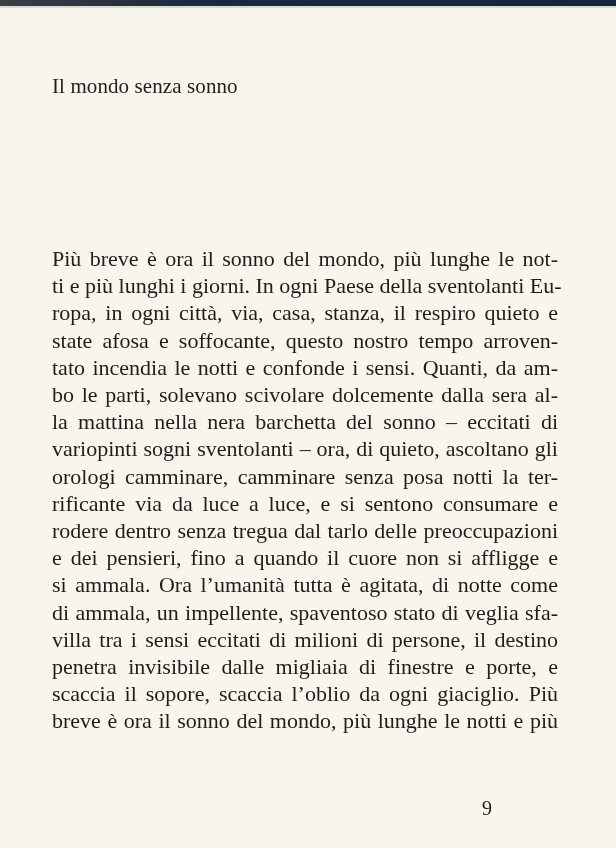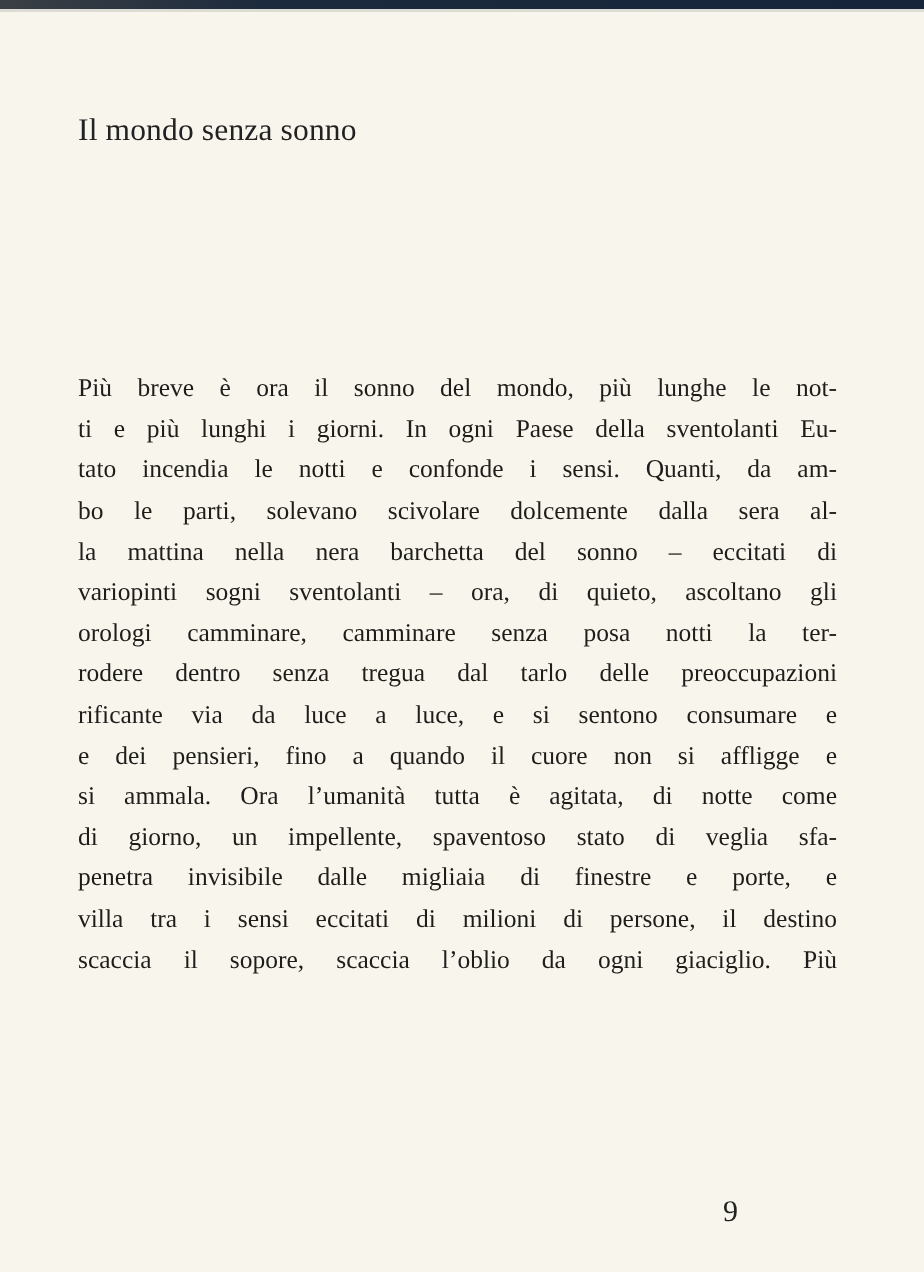--- a/index.html
+++ b/index.html
@@ -49,21 +49,21 @@
       color: #222;
       margin: 0;
       font-weight: normal;
     }
     .body-text {
       position: absolute;
       left: 52px;
       top: 245px;
       width: 506px;
       font-family: "Liberation Serif", "DejaVu Serif", serif;
-      font-size: 17px;
+      font-size: 22px;
       line-height: 27.2px;
       color: #1f1d1b;
     }
     .body-text .line {
       display: block;
       white-space: nowrap;
       text-align: justify;
       text-align-last: justify;
     }
     .body-text .line.last {
@@ -82,29 +82,32 @@
 <body>
 
 <div class="top-edge"></div>
 
 <div class="page">
   <h1 class="chapter-title">Il mondo senza sonno</h1>
 
   <div class="body-text">
     <span class="line">Più breve è ora il sonno del mondo, più lunghe le not-</span>
     <span class="line">ti e più lunghi i giorni. In ogni Paese della sventolanti Eu-</span>
+    <span class="line">ropa, in ogni città, via, casa, stanza, il respiro quieto e</span>
+    <span class="line">state afosa e soffocante, questo nostro tempo arroven-</span>
     <span class="line">tato incendia le notti e confonde i sensi. Quanti, da am-</span>
     <span class="line">bo le parti, solevano scivolare dolcemente dalla sera al-</span>
     <span class="line">la mattina nella nera barchetta del sonno – eccitati di</span>
     <span class="line">variopinti sogni sventolanti – ora, di quieto, ascoltano gli</span>
     <span class="line">orologi camminare, camminare senza posa notti la ter-</span>
+    <span class="line">rificante via da luce a luce, e si sentono consumare e</span>
     <span class="line">rodere dentro senza tregua dal tarlo delle preoccupazioni</span>
-    <span class="line">rificante via da luce a luce, e si sentono consumare e</span>
     <span class="line">e dei pensieri, fino a quando il cuore non si affligge e</span>
     <span class="line">si ammala. Ora l’umanità tutta è agitata, di notte come</span>
-    <span class="line">di giorno, un impellente, spaventoso stato di veglia sfa-</span>
+    <span class="line">di ammala, un impellente, spaventoso stato di veglia sfa-</span>
+    <span class="line">villa tra i sensi eccitati di milioni di persone, il destino</span>
     <span class="line">penetra invisibile dalle migliaia di finestre e porte, e</span>
-    <span class="line">villa tra i sensi eccitati di milioni di persone, il destino</span>
     <span class="line">scaccia il sopore, scaccia l’oblio da ogni giaciglio. Più</span>
+    <span class="line">breve è ora il sonno del mondo, più lunghe le notti e più</span>
   </div>
 
   <div class="page-number">9</div>
 </div>
 
 </body></html>

